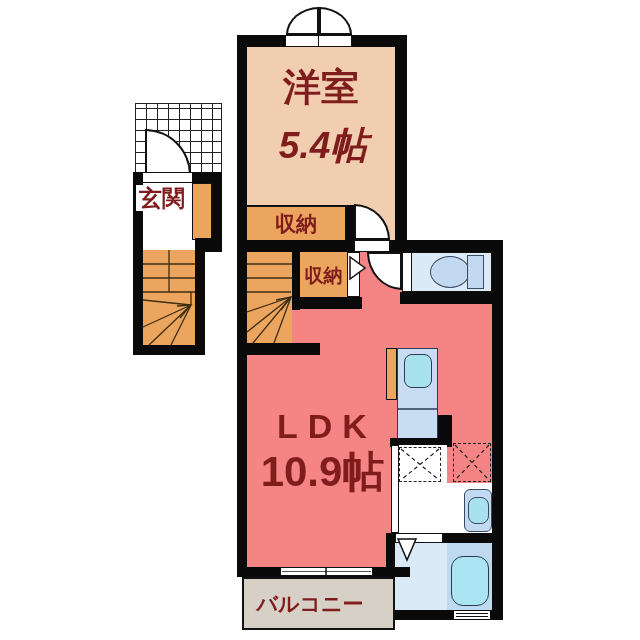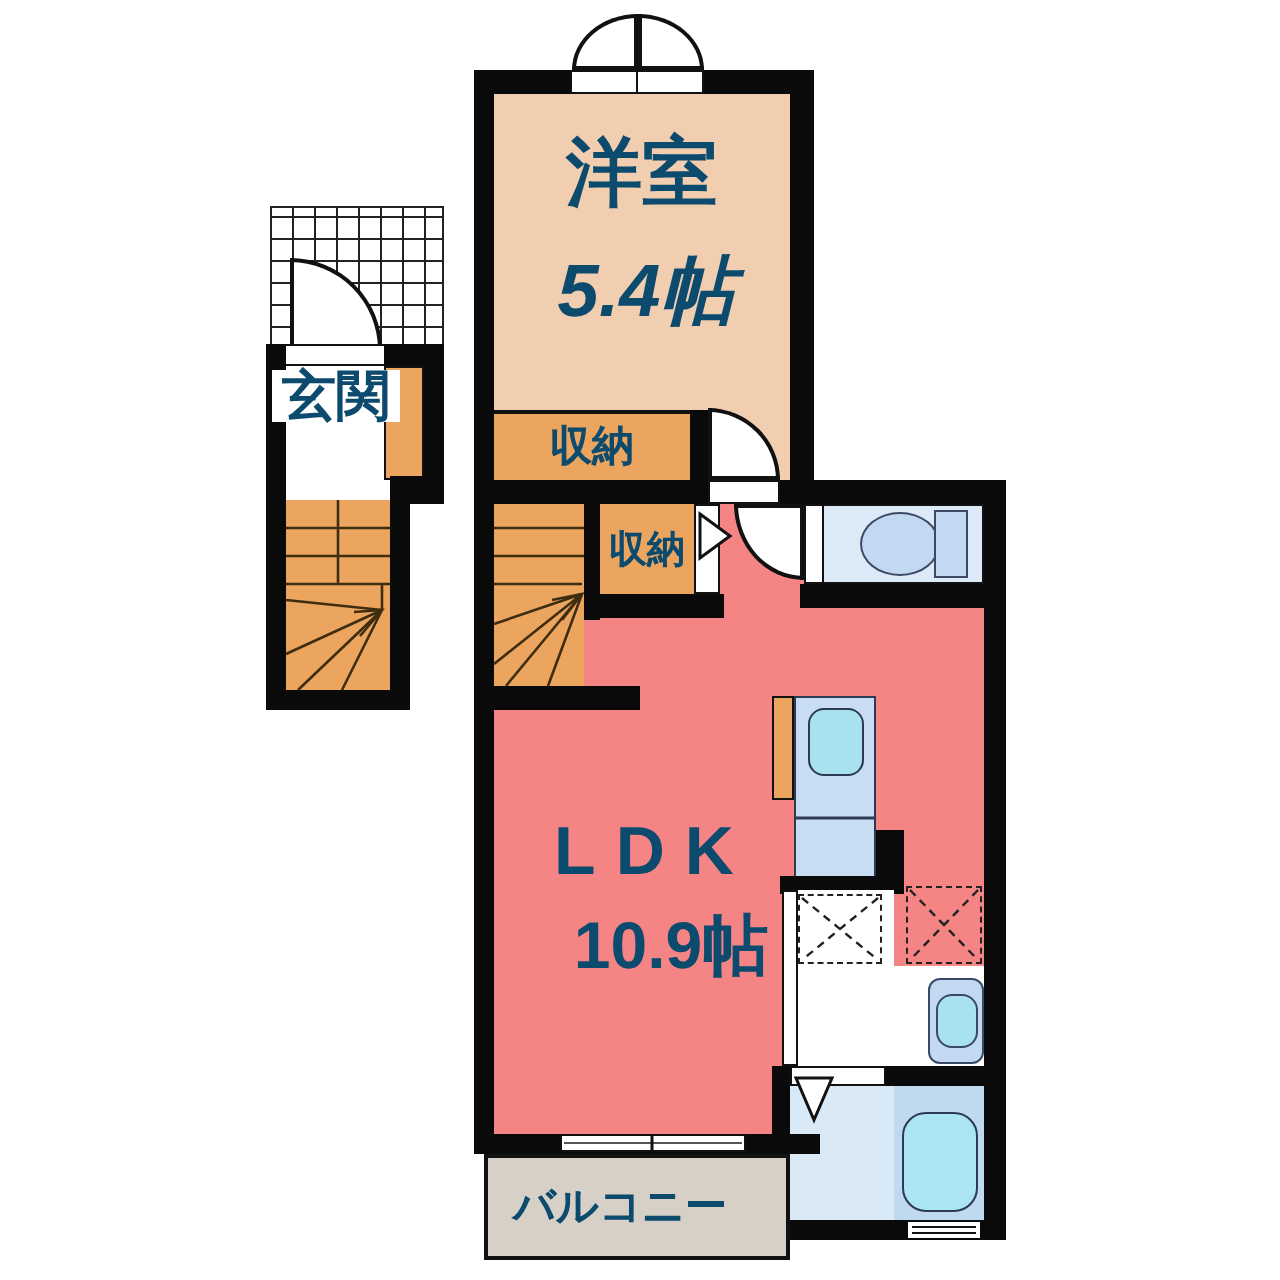--- a/index.html
+++ b/index.html
@@ -1,21 +1,21 @@
 <!DOCTYPE html>
 <html><head>
 <meta charset="utf-8">
 <style>
   html,body{margin:0;padding:0;background:#fff;}
   #plan{position:relative;width:640px;height:640px;background:#fff;overflow:hidden;
         font-family:"Liberation Sans","DejaVu Sans",sans-serif;}
   .abs{position:absolute;box-sizing:border-box;}
   .wall{position:absolute;box-sizing:border-box;background:#0A0A0A;}
   .lbl{position:absolute;box-sizing:border-box;display:flex;align-items:center;justify-content:center;
-       font-weight:bold;color:#0c4a6e;white-space:nowrap;line-height:1;}
+       font-weight:bold;color:#7f1d1d;white-space:nowrap;line-height:1;}
   .white{background:#fff;border:1.2px solid #111;}
   svg.overlay{position:absolute;left:0;top:0;pointer-events:none;}
 </style>
 </head>
 <body>
 
 <div id="plan">
 
   <div class="abs" style="left:247px;top:252px;width:148px;height:315px;background:#F58585;"></div>
   <div class="abs" style="left:395px;top:252px;width:12px;height:51px;background:#F58585;"></div>
@@ -123,18 +123,18 @@
 
     <path d="M318.5,36 V46" stroke="#111" stroke-width="1"></path>
 
     <path d="M398,409 H437" stroke="#2C3A55" stroke-width="1.5"></path>
   </svg>
 
   <div class="lbl" style="left:255px;top:64px;width:132px;height:46px;font-size:38px;">洋室</div>
   <div class="lbl" style="left:250px;top:120px;width:146px;height:50px;font-size:37px;font-style:italic;">5.4帖</div>
   <div class="lbl" style="left:247px;top:207px;width:98px;height:32px;font-size:21px;">収納</div>
   <div class="lbl" style="left:300px;top:255px;width:47px;height:40px;font-size:19px;">収納</div>
-  <div class="lbl" style="left:136px;top:185px;width:64px;height:26px;font-size:27px;background:#fff;">玄関</div>
+  <div class="lbl" style="left:136px;top:185px;width:52px;height:26px;font-size:23px;background:#fff;">玄関</div>
   <div class="lbl" style="left:252px;top:404px;width:140px;height:44px;font-size:34px;letter-spacing:10px;text-indent:10px;">LDK</div>
-  <div class="lbl" style="left:258px;top:450px;width:155px;height:44px;font-size:33px;">10.9帖</div>
+  <div class="lbl" style="left:245px;top:450px;width:155px;height:44px;font-size:42px;">10.9帖</div>
   <div class="lbl" style="left:244px;top:584px;width:132px;height:38px;font-size:21px;">バルコニー</div>
 
 </div>
 
 </body></html>

